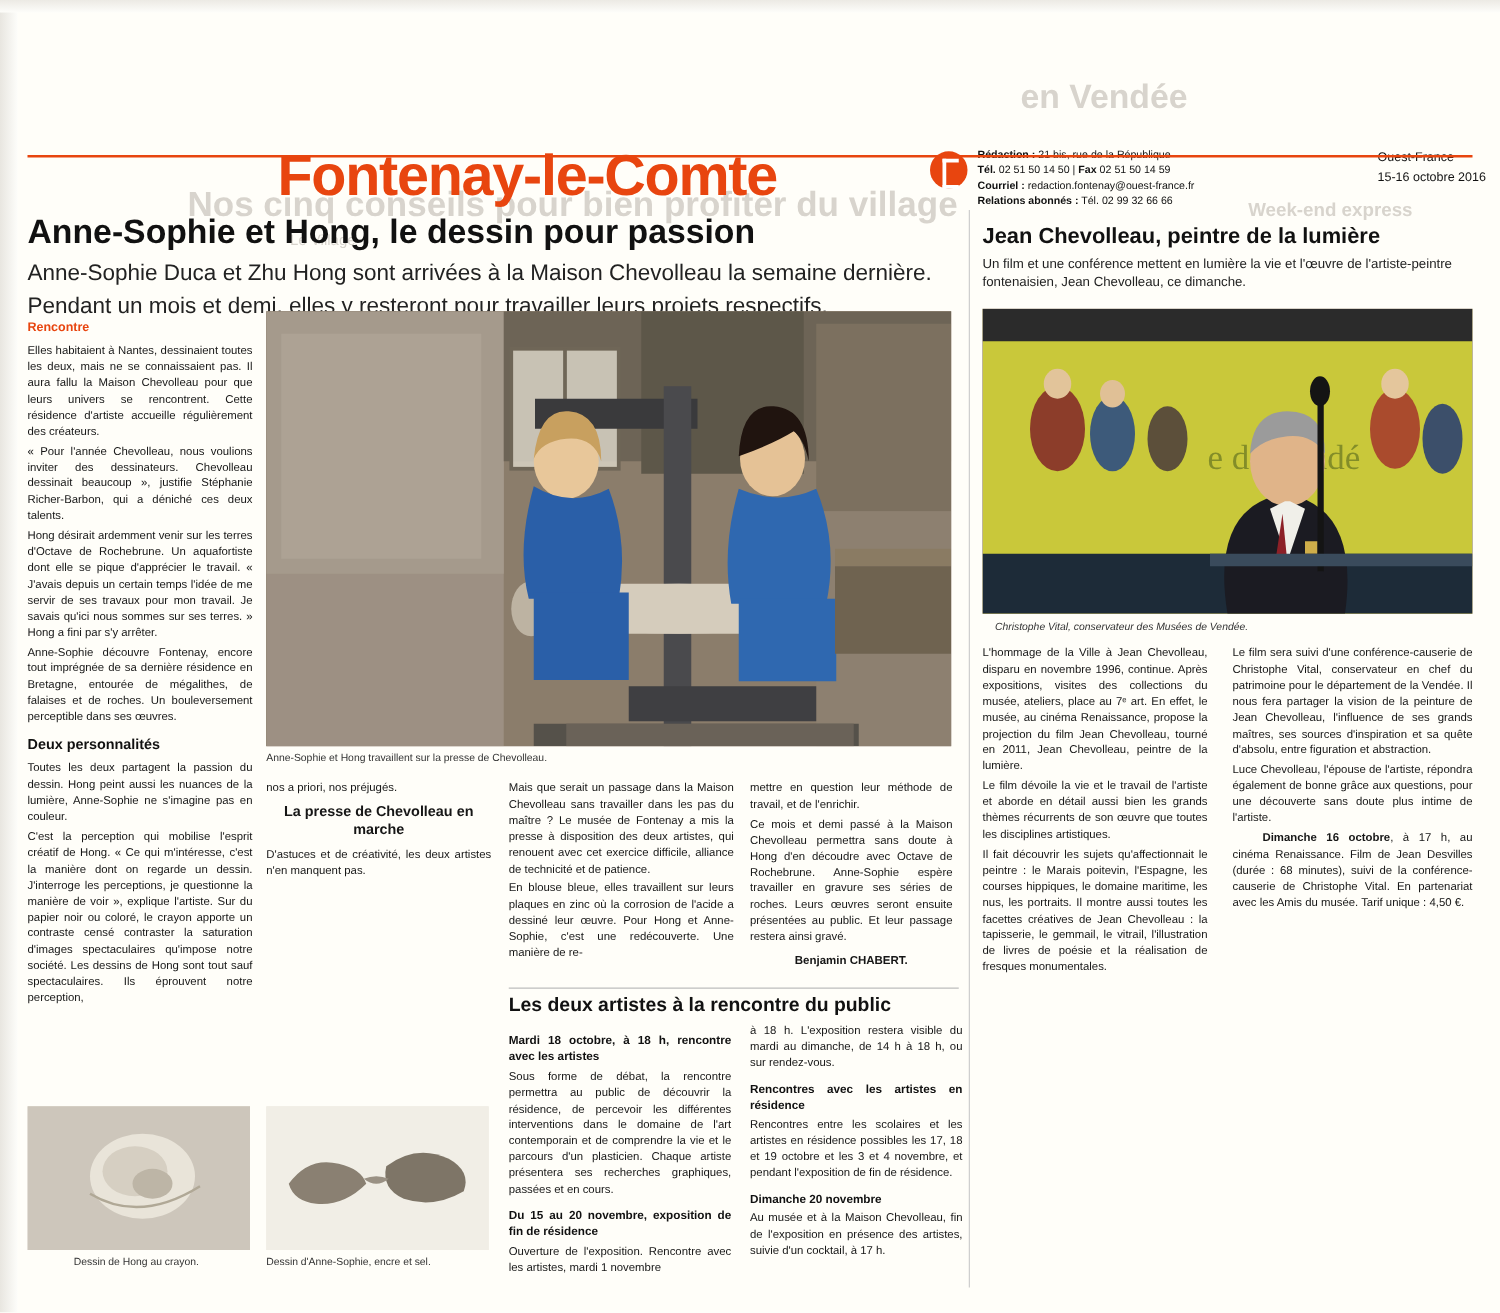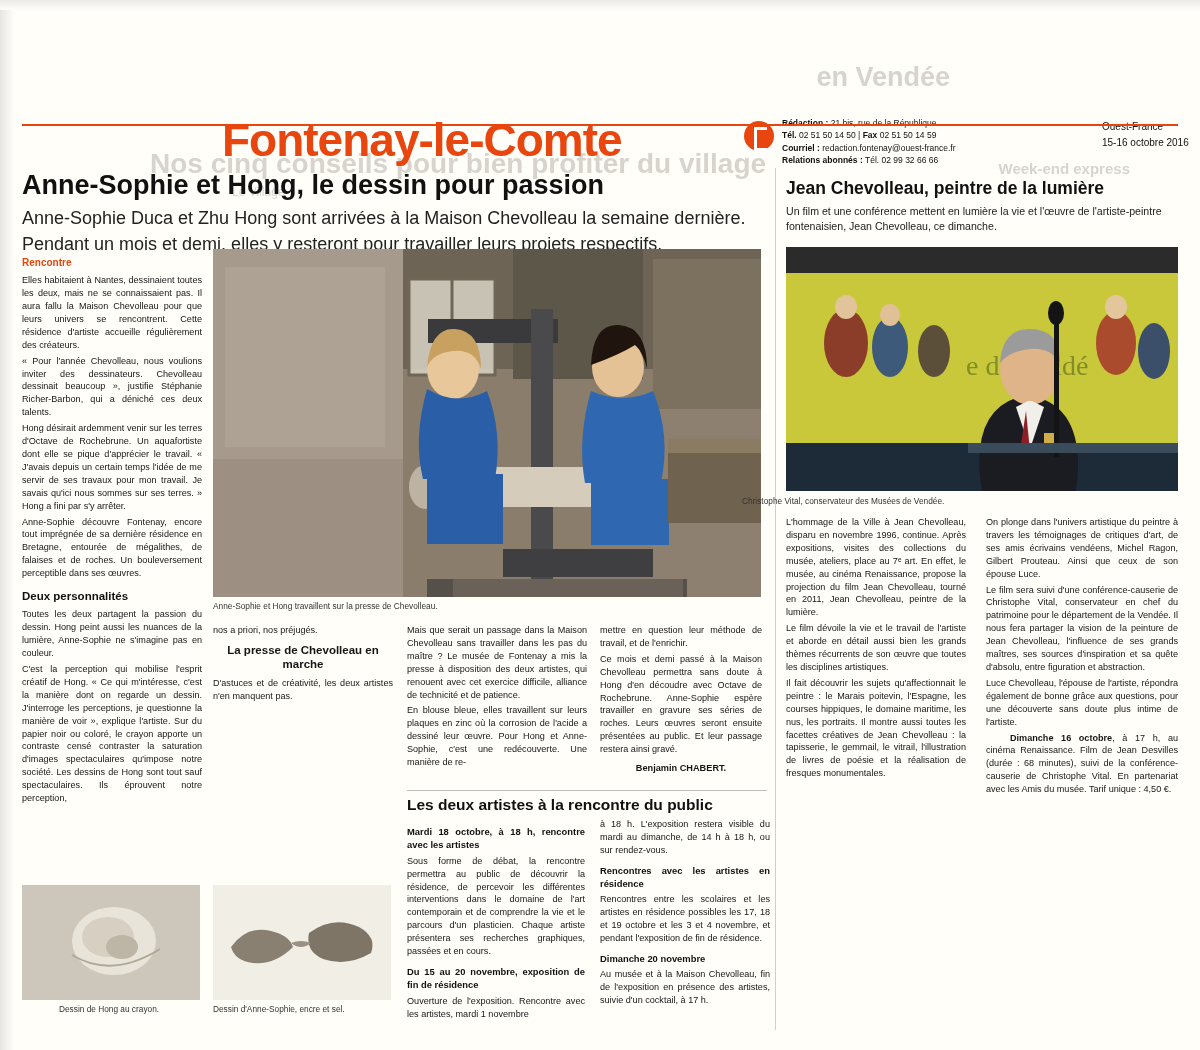--- a/index.html
+++ b/index.html
@@ -122,21 +122,21 @@
   .vrule{position:absolute;left:775px;top:168px;width:1px;height:862px;background:#cfcfcf;}
   .r-headline{
     position:absolute;left:786px;top:178px;width:390px;
     font-size:17.5px;font-weight:bold;color:#111;line-height:1.2;
   }
   .r-sub{
     position:absolute;left:786px;top:204px;width:392px;
     font-size:10.6px;line-height:1.4;color:#222;
   }
   #photo-right{left:786px;top:247px;width:392px;height:244px;}
-  #cap-right{left:742px;top:496px;width:392px;}
+  #cap-right{left:796px;top:496px;width:392px;font-style:italic;}
 
   #col-r1{left:786px;top:516px;width:180px;}
   #col-r2{left:986px;top:516px;width:192px;}
 
   .press-hd{font-size:11.5px;font-weight:bold;text-align:center;margin:6px 0 5px;line-height:1.25;}
 </style>
 </head>
 <body>
 
 <div class="page">
@@ -309,18 +309,17 @@
   </div>
   <div class="cap" id="cap-right">Christophe Vital, conservateur des Musées de Vendée.</div>
 
   <div class="body-col" id="col-r1">
     <p>L'hommage de la Ville à Jean Chevolleau, disparu en novembre 1996, continue. Après expositions, visites des collections du musée, ateliers, place au 7ᵉ art. En effet, le musée, au cinéma Renaissance, propose la projection du film Jean Chevolleau, tourné en 2011, Jean Chevolleau, peintre de la lumière.</p>
     <p>Le film dévoile la vie et le travail de l'artiste et aborde en détail aussi bien les grands thèmes récurrents de son œuvre que toutes les disciplines artistiques.</p>
     <p>Il fait découvrir les sujets qu'affectionnait le peintre : le Marais poitevin, l'Espagne, les courses hippiques, le domaine maritime, les nus, les portraits. Il montre aussi toutes les facettes créatives de Jean Chevolleau : la tapisserie, le gemmail, le vitrail, l'illustration de livres de poésie et la réalisation de fresques monumentales.</p>
   </div>
 
   <div class="body-col" id="col-r2">
-    <p>On plonge dans l'univers artistique du peintre à travers les témoignages de critiques d'art, de ses amis écrivains vendéens, Michel Ragon, Gilbert Prouteau. Ainsi que ceux de son épouse Luce.</p>
     <p>Le film sera suivi d'une conférence-causerie de Christophe Vital, conservateur en chef du patrimoine pour le département de la Vendée. Il nous fera partager la vision de la peinture de Jean Chevolleau, l'influence de ses grands maîtres, ses sources d'inspiration et sa quête d'absolu, entre figuration et abstraction.</p>
     <p>Luce Chevolleau, l'épouse de l'artiste, répondra également de bonne grâce aux questions, pour une découverte sans doute plus intime de l'artiste.</p>
     <p><b>Dimanche 16 octobre</b><span>, à 17 h, au cinéma Renaissance. Film de Jean Desvilles (durée : 68 minutes), suivi de la conférence-causerie de Christophe Vital. En partenariat avec les Amis du musée. Tarif unique : 4,50 €.</span></p>
   </div>
 </div>
 
 </body></html>

